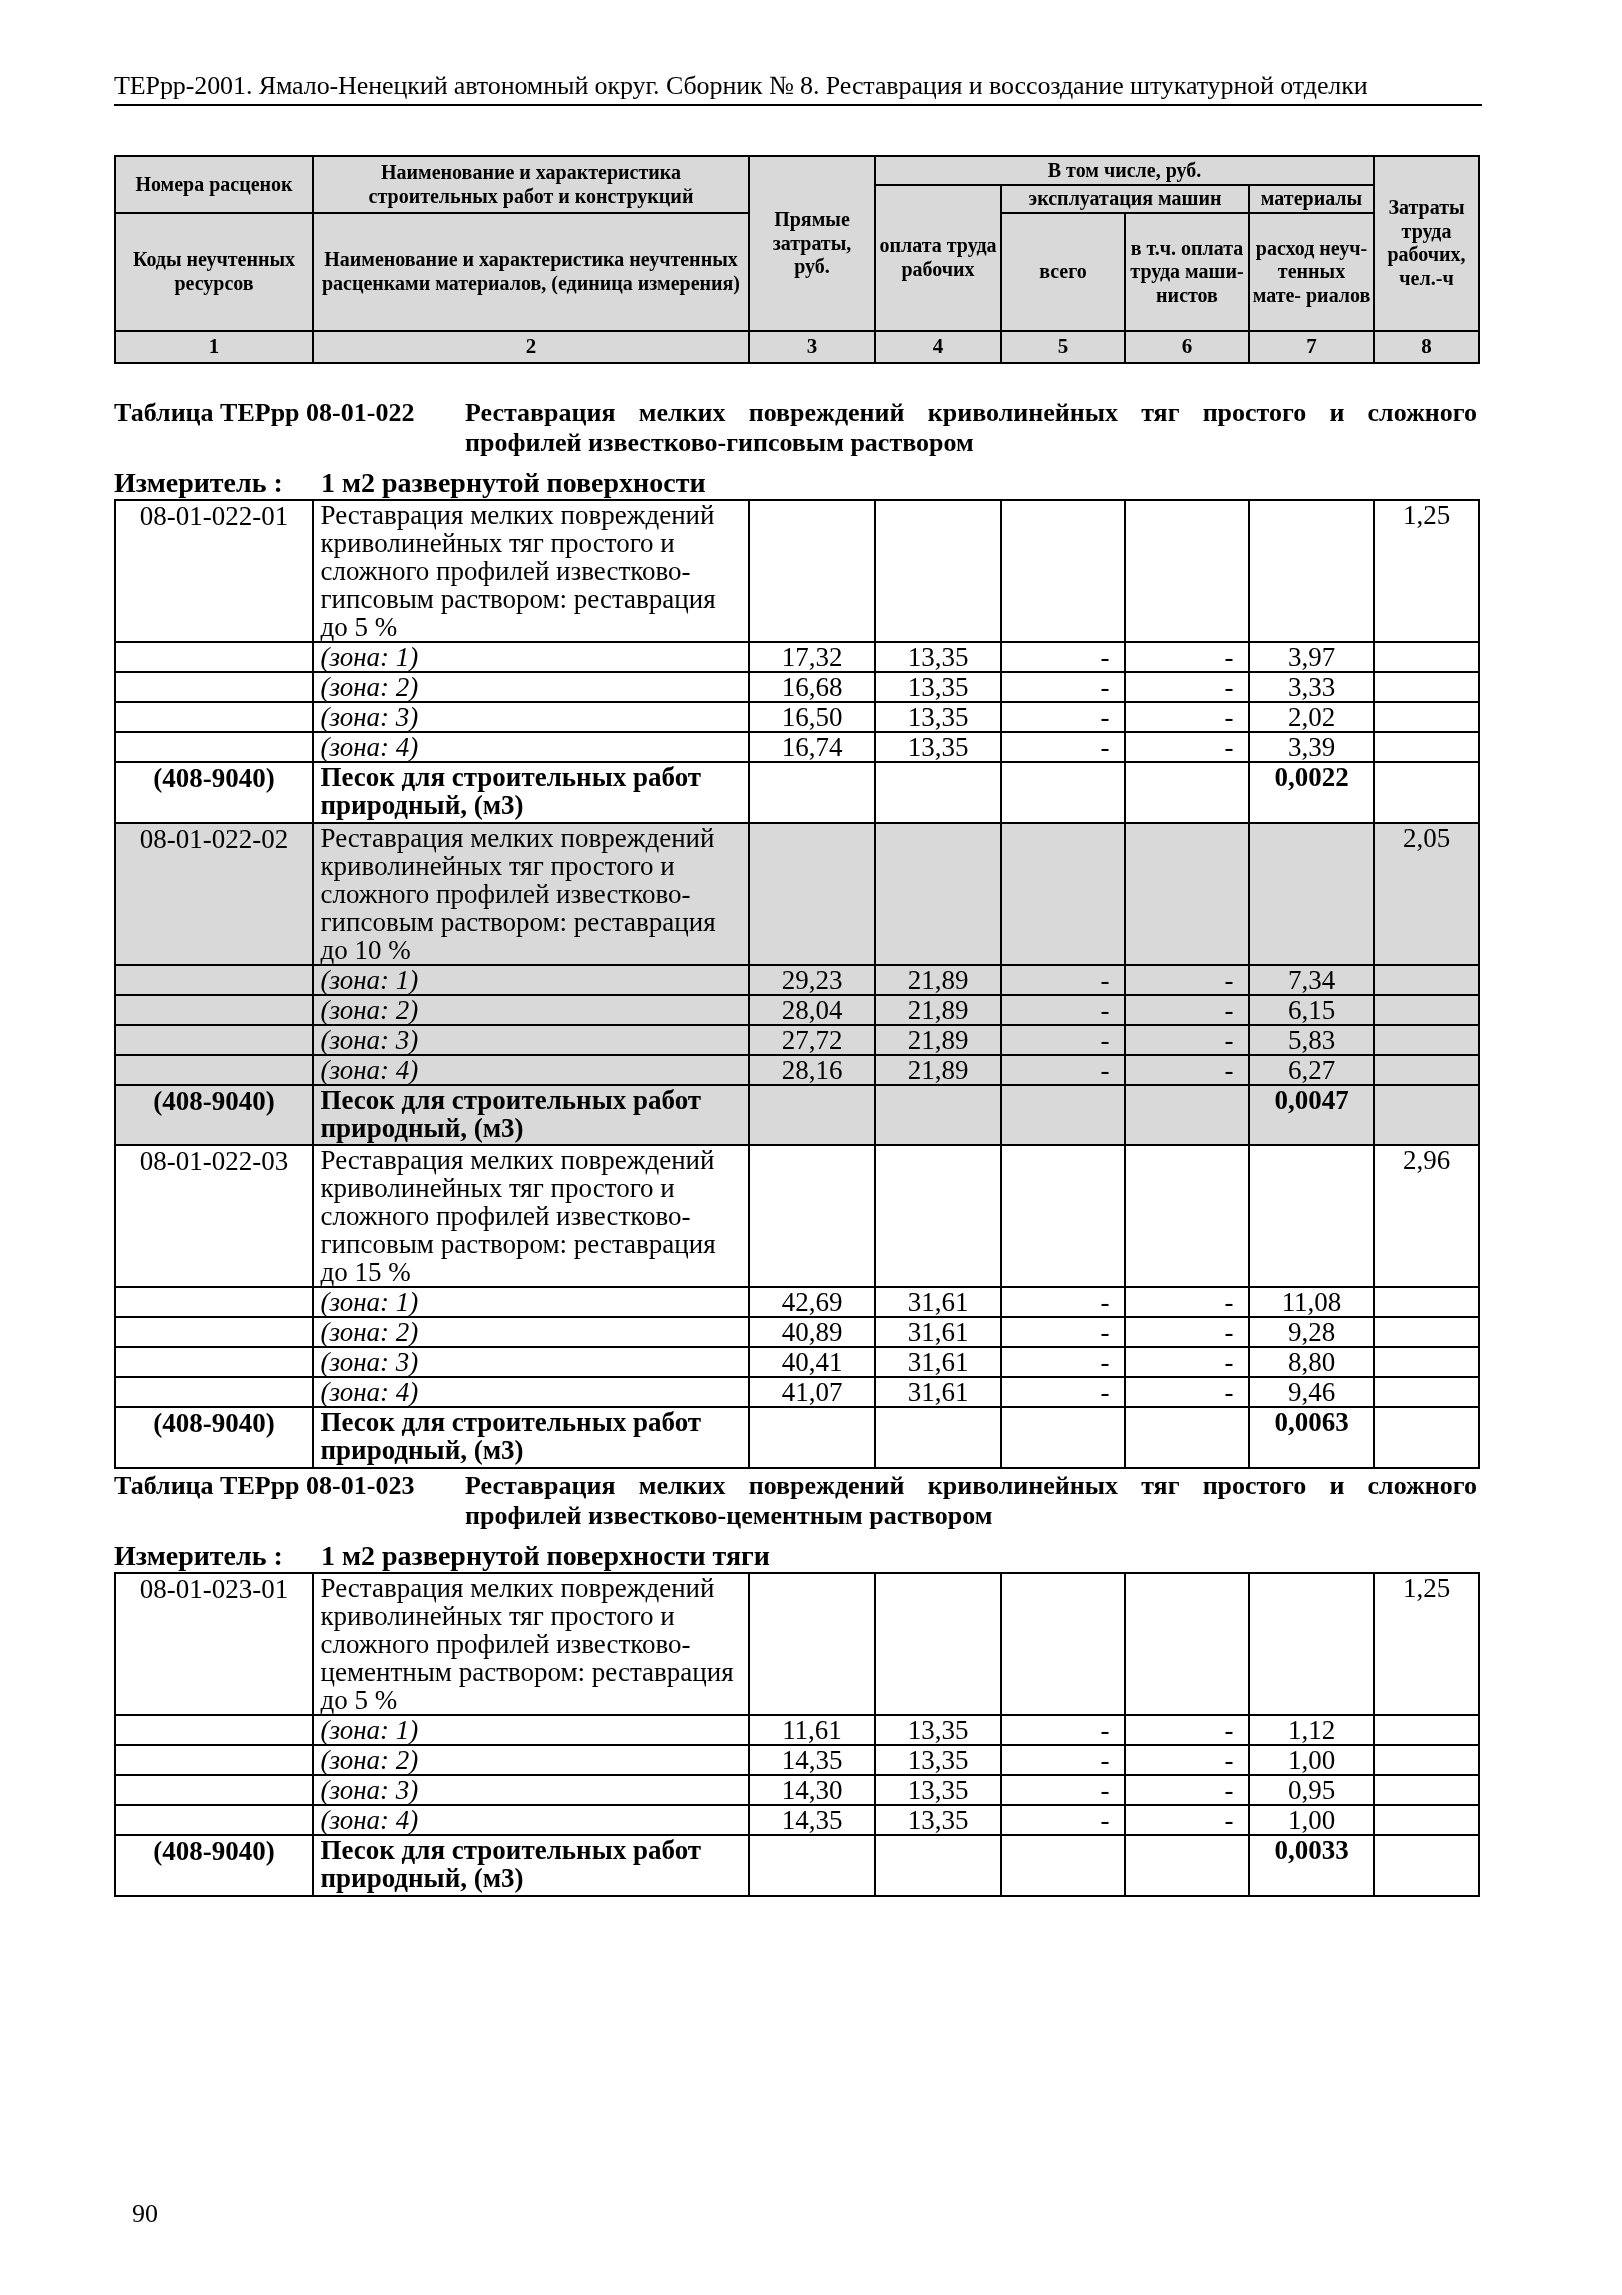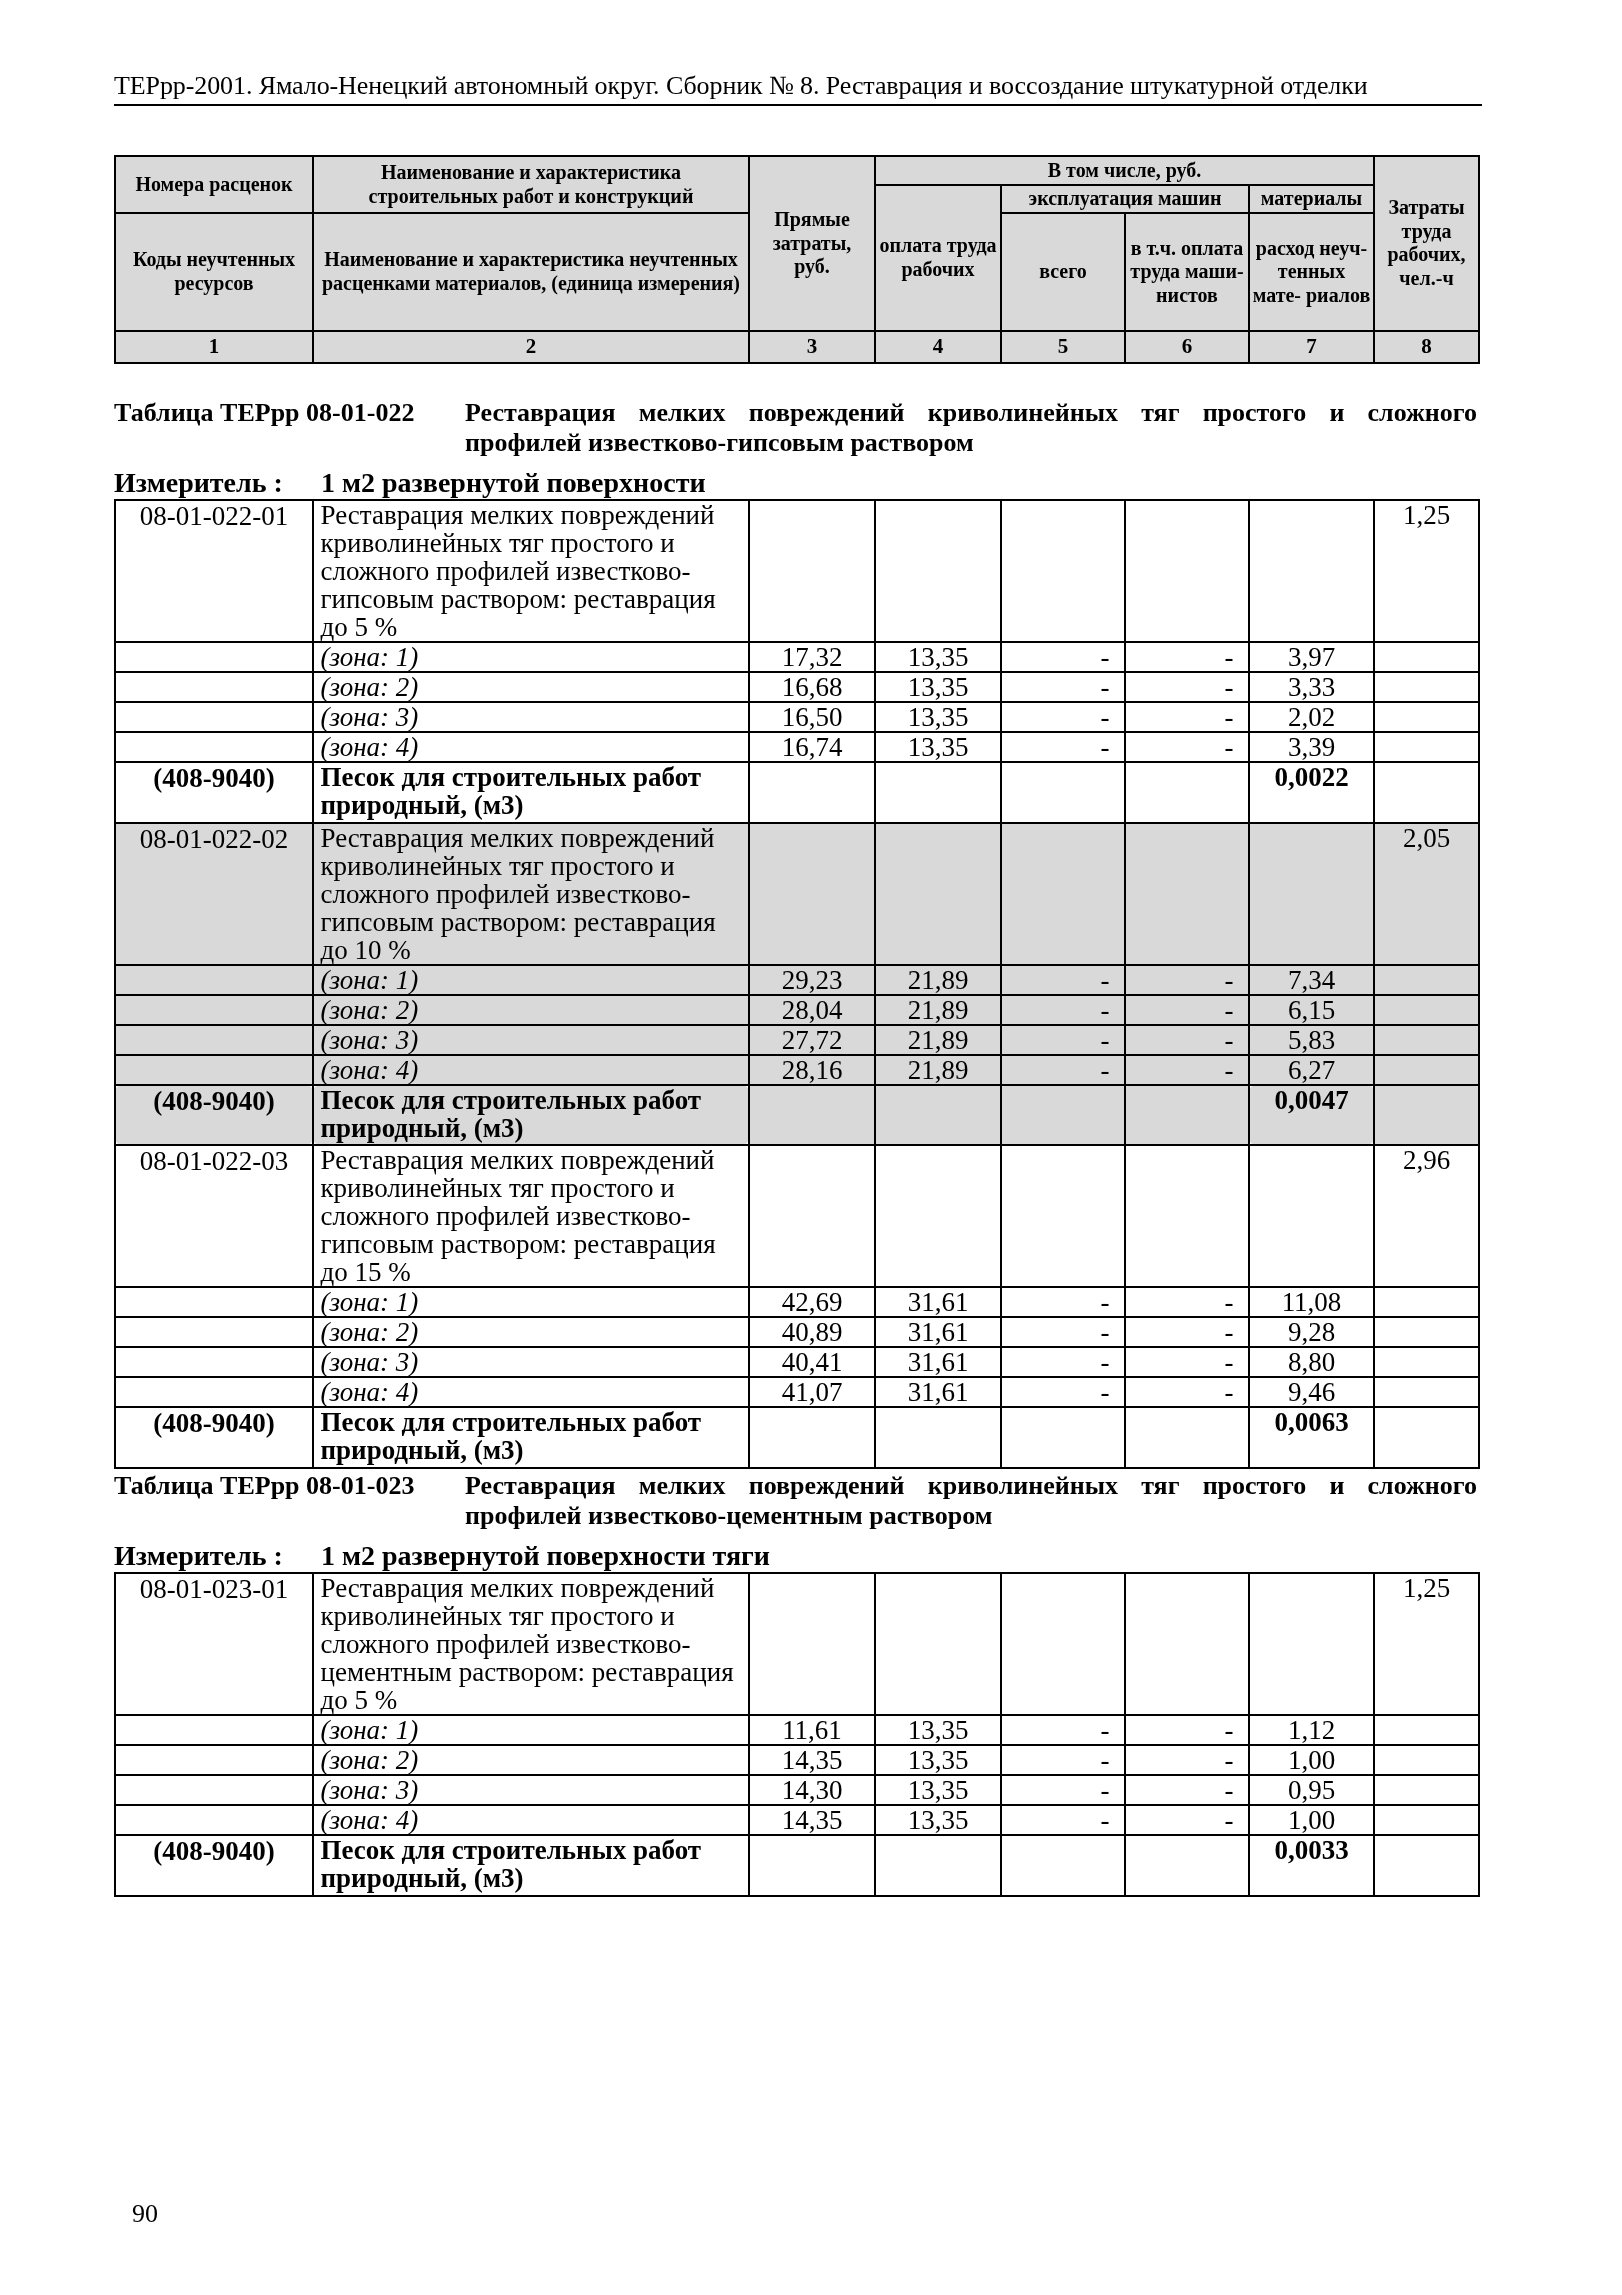--- a/index.html
+++ b/index.html
@@ -18,21 +18,21 @@
   .meter { position:absolute; left:114px; font-weight:bold; font-size:28px; line-height:27.5px; white-space:nowrap; }
   .meter .val { margin-left:38px; }
   .data { font-size:27px; line-height:28px; }
   .data td { border:2px solid #000; border-top:none; border-bottom:none; vertical-align:top; padding:0 6.5px; }
   .data tbody.blk td { border-top:2.6px solid #000; }
   .data tbody.blk:last-child tr:last-child td, .data tr.last td { border-bottom:2px solid #000; }
   .data tbody.shaded td { background:#d9d9d9; }
   .data .code { text-align:center; padding-top:1.3px; }
   .data .num { text-align:center; }
   .data .zone { font-style:italic; }
-  .data .bold { font-weight:bold;border-radius:7px; }
+  .data .bold { font-weight:bold; }
   .data .dash { text-align:right; padding-right:14.4px; }
   .data .desc { padding-left:6.5px; }
   .page-num { position:absolute; left:132px; top:2199px; font-size:26px; }
 </style>
 </head>
 <body>
 
 <div class="running-head">ТЕРрр-2001. Ямало-Ненецкий автономный округ. Сборник № 8. Реставрация и воссоздание штукатурной отделки</div>
 
 <table class="hdr">

